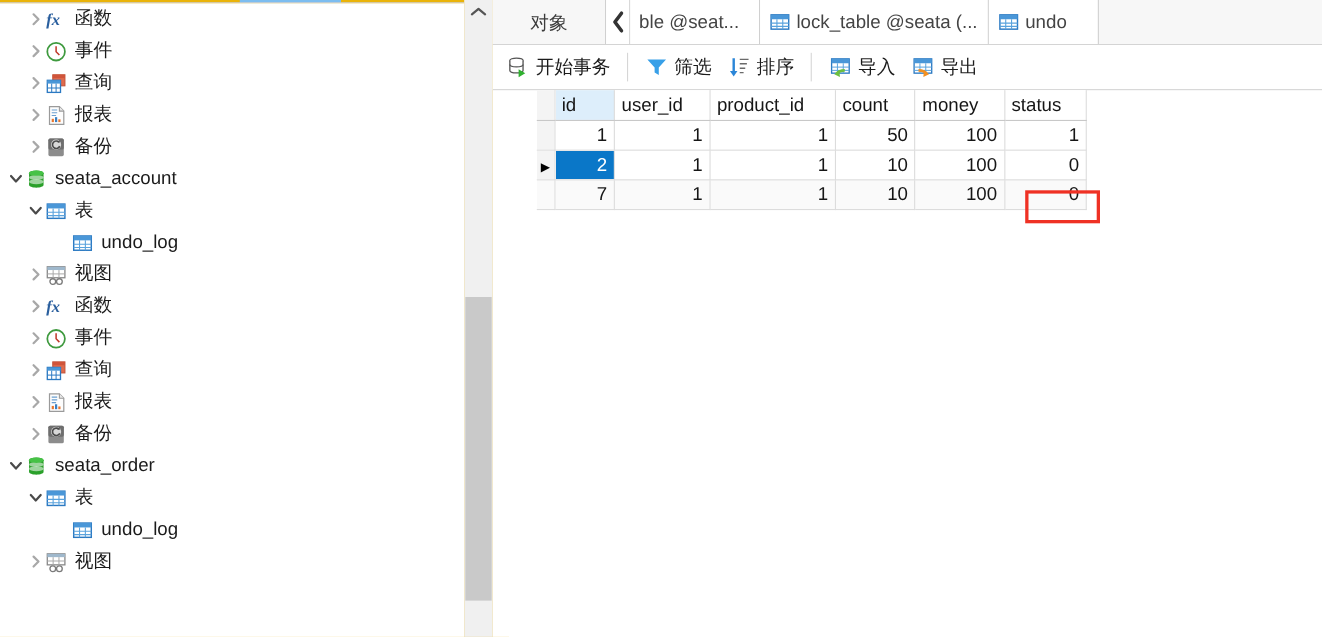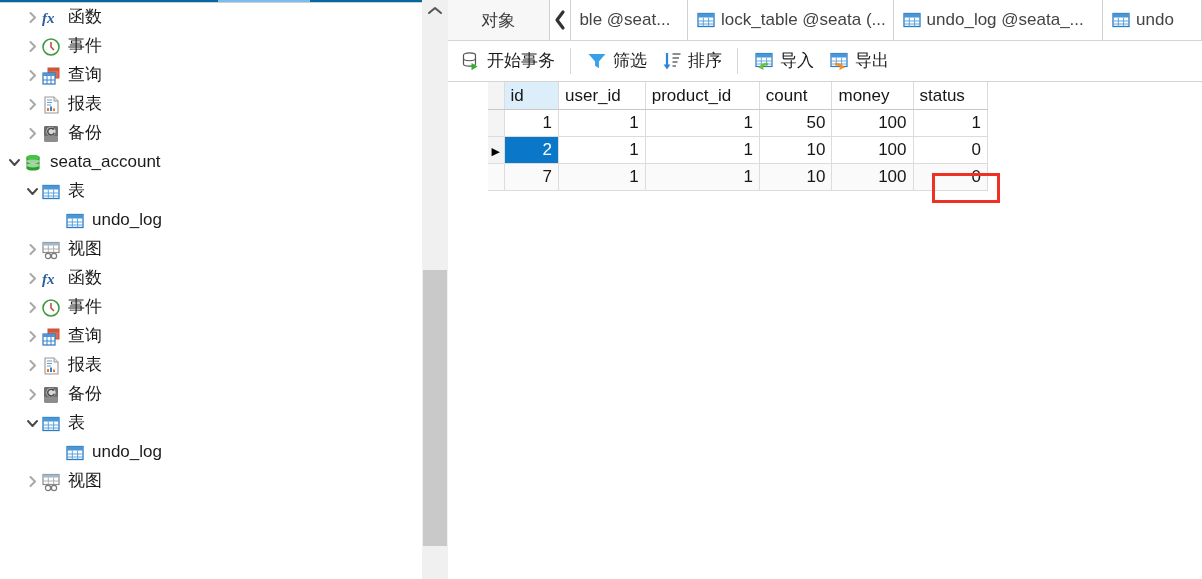--- a/index.html
+++ b/index.html
@@ -7,21 +7,21 @@
     margin: 0; padding: 0;
     width: 1202px; height: 579px;
     overflow: hidden;
     background: #ffffff;
     font-family: "Liberation Sans", "DejaVu Sans", sans-serif;
     -webkit-font-smoothing: antialiased;
   }
   #app {
     position: relative;
     width: 1202px; height: 579px;
-    background: #0369a1;
+    background: #eab308;
   }
 
   
   .top-sliver {
     position: absolute; left: 218px; top: 0px;
     width: 92px; height: 3px;
     background: #7cbdf0;
   }
   .top-hairline {
     position: absolute; left: 0; top: 2px;
@@ -438,20 +438,38 @@
             <rect x="3" y="2" width="14" height="16" rx="1.5" fill="#8c8c8c"></rect>
             <rect x="3" y="2" width="14" height="10" rx="1.5" fill="#6e6e6e"></rect>
             <circle cx="10" cy="7.5" r="4.6" fill="#d8d8d8"></circle>
             <path d="M12.6 5.2 a3.4 3.4 0 1 0 .7 3.6" stroke="#4a4a4a" stroke-width="1.5" fill="none"></path>
             <path d="M13.4 3.4 l-.2 2.4 -2.3-.6z" fill="#4a4a4a"></path>
           </svg>
         </div>
         <span class="tlabel">备份</span>
       </div>
       <div class="tree-row">
+        <div style="width: 6px; flex: 0 0 6px;"></div>
+        <div class="twisty">
+          <svg width="13" height="13" viewBox="0 0 13 13">
+            <path d="M2 4 L6.5 9 L11 4" stroke="#4a4a4a" stroke-width="2" fill="none" stroke-linecap="round" stroke-linejoin="round"></path>
+          </svg>
+        </div>
+        <div class="tico">
+          <svg width="20" height="20" viewBox="0 0 20 20">
+            <ellipse cx="10" cy="4.4" rx="6.6" ry="2.4" fill="#2aa02a"></ellipse>
+            <path d="M3.4 4.4 v10.8 c0 1.3 3 2.4 6.6 2.4 s6.6-1.1 6.6-2.4 V4.4" fill="#2aa02a"></path>
+            <ellipse cx="10" cy="8.3" rx="6.6" ry="2.2" fill="#fff" opacity=".55"></ellipse>
+            <ellipse cx="10" cy="12.2" rx="6.6" ry="2.2" fill="#fff" opacity=".55"></ellipse>
+            <ellipse cx="10" cy="4.4" rx="6.6" ry="2.4" fill="#46c246"></ellipse>
+          </svg>
+        </div>
+        <span class="tlabel">seata_order</span>
+      </div>
+      <div class="tree-row">
         <div style="width: 24px; flex: 0 0 24px;"></div>
         <div class="twisty">
           <svg width="13" height="13" viewBox="0 0 13 13">
             <path d="M2 4 L6.5 9 L11 4" stroke="#4a4a4a" stroke-width="2" fill="none" stroke-linecap="round" stroke-linejoin="round"></path>
           </svg>
         </div>
         <div class="tico">
           <svg width="20" height="20" viewBox="0 0 20 20">
             <rect x="2" y="3.5" width="16" height="13" fill="#ffffff" stroke="#2b79c2" stroke-width="1.3"></rect>
             <rect x="2" y="3.5" width="16" height="4" fill="#4a97d8"></rect>
@@ -517,30 +535,20 @@
         </div>
         <div class="tab" style="width: 208px;">
           <span class="tabico">
             <svg width="20" height="20" viewBox="0 0 20 20">
               <rect x="2" y="3.5" width="16" height="13" fill="#ffffff" stroke="#2b79c2" stroke-width="1.3"></rect>
               <rect x="2" y="3.5" width="16" height="4" fill="#4a97d8"></rect>
               <path d="M7.3 7.5v9M12.6 7.5v9M2 11h16M2 14h16" stroke="#5aa3dd" stroke-width="1"></path>
             </svg>
           </span>
           <span class="tabtxt">lock_table @seata (...</span>
-        </div>
-        <div class="tab" style="width: 212px;">
-          <span class="tabico">
-            <svg width="20" height="20" viewBox="0 0 20 20">
-              <rect x="2" y="3.5" width="16" height="13" fill="#ffffff" stroke="#2b79c2" stroke-width="1.3"></rect>
-              <rect x="2" y="3.5" width="16" height="4" fill="#4a97d8"></rect>
-              <path d="M7.3 7.5v9M12.6 7.5v9M2 11h16M2 14h16" stroke="#5aa3dd" stroke-width="1"></path>
-            </svg>
-          </span>
-          <span class="tabtxt">undo_log @seata_...</span>
         </div>
         <div class="tab" style="width: 100px;">
           <span class="tabico">
             <svg width="20" height="20" viewBox="0 0 20 20">
               <rect x="2" y="3.5" width="16" height="13" fill="#ffffff" stroke="#2b79c2" stroke-width="1.3"></rect>
               <rect x="2" y="3.5" width="16" height="4" fill="#4a97d8"></rect>
               <path d="M7.3 7.5v9M12.6 7.5v9M2 11h16M2 14h16" stroke="#5aa3dd" stroke-width="1"></path>
             </svg>
           </span>
           <span class="tabtxt">undo</span>

